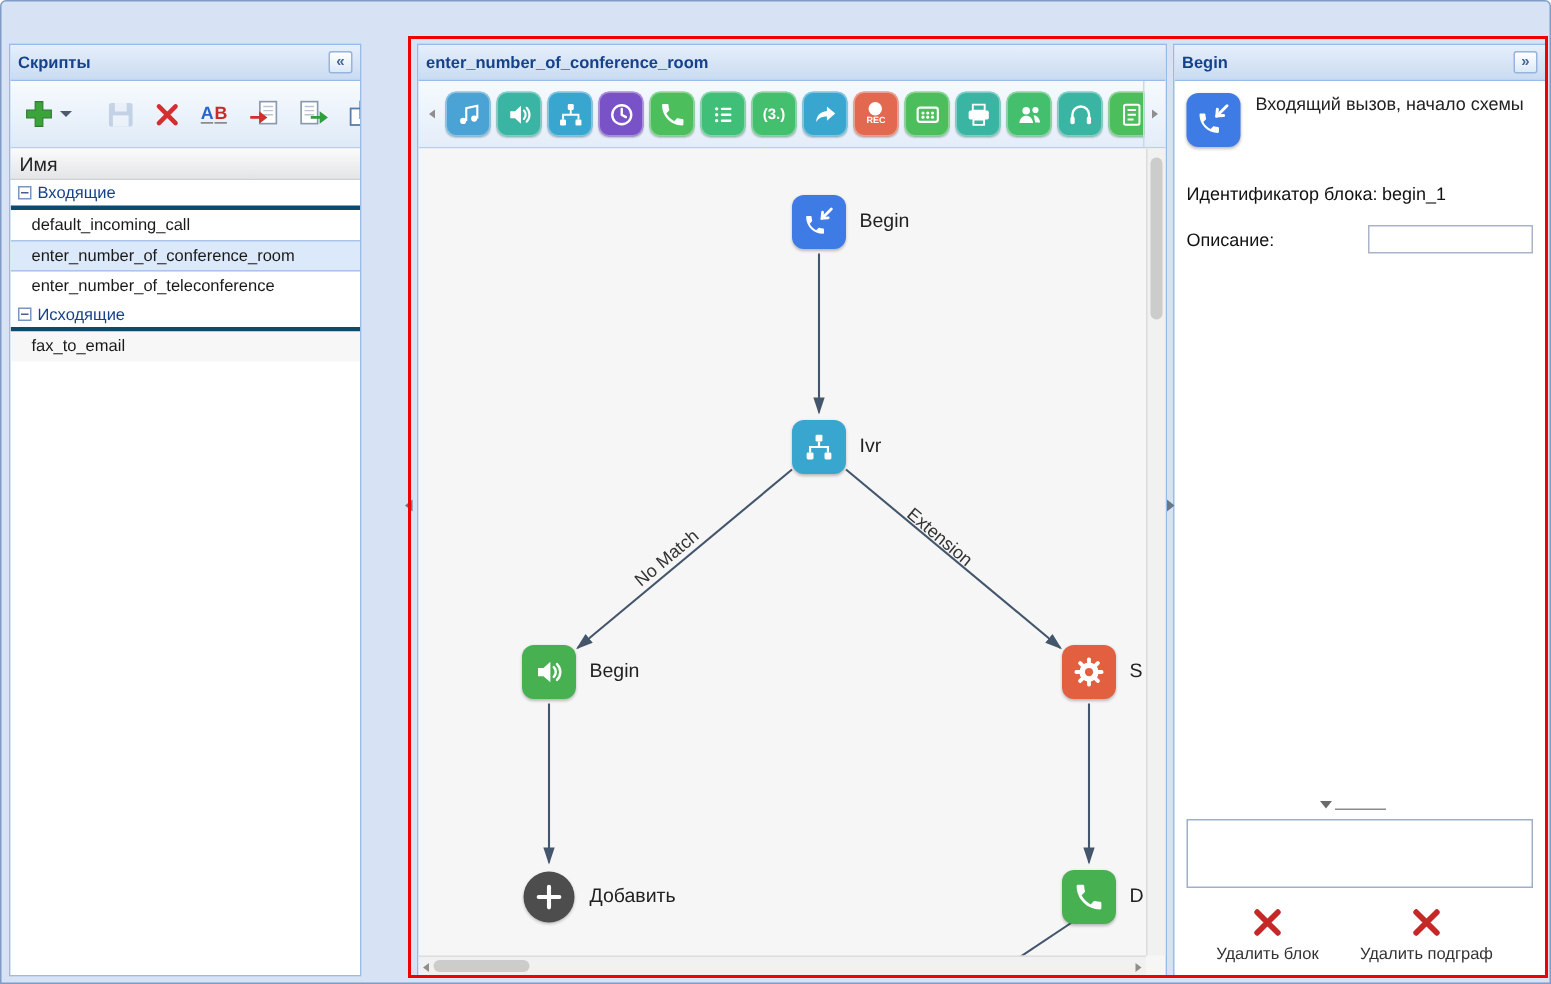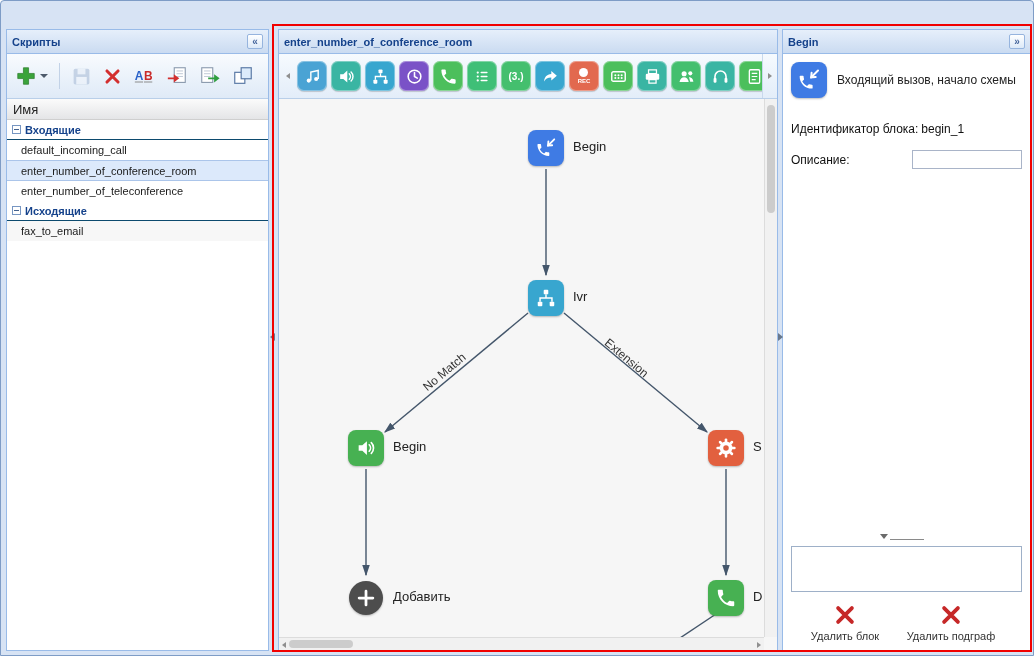--- a/index.html
+++ b/index.html
@@ -12,32 +12,32 @@
   .winbtns{margin-left:auto;display:flex;gap:3px}
   .winbtn{width:17px;height:16px;border:1px solid #86a9da;border-radius:3px;background:linear-gradient(#f6faff,#cfe0f5);color:#2e5799;font-size:10px;line-height:14px;text-align:center;font-weight:bold;cursor:pointer}
 
   
   .panel{position:absolute;border:1px solid #99bbe8;background:#fff;display:flex;flex-direction:column;overflow:hidden}
   .phead{height:24px;flex:0 0 auto;background:linear-gradient(#e6effb,#cadbf1);border-bottom:1px solid #99bbe8;display:flex;align-items:center;padding:0 5px}
   .phead .t{font-size:11px;font-weight:bold;color:#15428b;white-space:nowrap}
   .mini{margin-left:auto;width:16px;height:15px;border:1px solid #96b4de;border-radius:2px;background:linear-gradient(#ffffff,#dce9f8);color:#44659c;font-size:10px;line-height:13px;text-align:center;font-weight:bold;cursor:pointer}
 
   
-  #scripts{left:5px;top:28px;width:263px;height:622px}
+  #scripts{left:5px;top:28px;width:235px;height:622px}
   .tool{height:45px;flex:0 0 auto;background:linear-gradient(#f8fbfe,#dfeaf7);border-bottom:1px solid #b9cfe9;display:flex;align-items:center;padding:0 6px;gap:7px}
   .tbtn{height:28px;display:flex;align-items:center;justify-content:center;cursor:pointer;border-radius:3px;padding:0 2px}
   .tsep{width:1px;height:26px;background:#c2d2e7;margin:0 2px}
   .caret{width:0;height:0;border-left:4px solid transparent;border-right:4px solid transparent;border-top:4px solid #4d5a6b;margin-left:3px}
   .dis{opacity:.5}
   .gridhead{height:21px;flex:0 0 auto;background:linear-gradient(#fbfbfb,#e4e5e7);border-bottom:1px solid #cfcfcf;font-size:13px;color:#222;display:flex;align-items:center;padding:0 6px;cursor:pointer}
   .rows{flex:1;background:#fff;overflow:hidden}
   .row{height:20px;display:flex;align-items:center;padding:0 5px;font-size:11px;color:#1a1a1a;cursor:pointer;white-space:nowrap}
   .row.alt{background:#f7f7f7}
   .row.sel{background:#dce9fb;border-top:1px solid #abc5ea;border-bottom:1px solid #abc5ea;height:21px}
-  .row.group{font-weight:bold;color:#15428b;border-bottom:1px solid #0c4a6e}
+  .row.group{font-weight:normal;color:#15428b;border-bottom:3px solid #0c4a6e}
   .row .lbl{margin-left:4px}
   .row.item{padding-left:14px}
   .toggle{width:9px;height:9px;border:1px solid #7796c2;background:#fff;position:relative;flex:0 0 auto}
   .toggle::after{content:"";position:absolute;left:1px;right:1px;top:3px;height:1px;background:#44618d}
 
   
   #editor{left:277px;top:28px;width:500px;height:622px}
   .palette{height:45px;flex:0 0 auto;background:linear-gradient(#f6fafe,#e3edf9);border-bottom:1px solid #b9cfe9;display:flex;align-items:center;padding:0 0 0 2px;position:relative;overflow:hidden}
   .scrollL{width:14px;height:100%;display:flex;align-items:center;justify-content:center;flex:0 0 auto;cursor:pointer}
   .scrollR{position:absolute;right:0;top:0;height:100%;width:15px;background:linear-gradient(#f6fafe,#e3edf9);border-left:1px solid #c9d9ec;display:flex;align-items:center;justify-content:center;cursor:pointer}
@@ -65,21 +65,21 @@
 
   .vsb{position:absolute;right:0;top:0;bottom:13px;width:13px;background:#f1f1f1;border-left:1px solid #dcdcdc}
   .vsb .thumb{position:absolute;left:2px;right:2px;top:6px;height:108px;background:#cccccc;border-radius:4px;cursor:pointer}
   .hsb{position:absolute;left:0;right:13px;bottom:0;height:13px;background:#f1f1f1;border-top:1px solid #dcdcdc}
   .hsb .thumb{position:absolute;top:2px;bottom:2px;left:10px;width:64px;background:#cccccc;border-radius:4px;cursor:pointer}
   .sbarrow{position:absolute;top:4px;cursor:pointer}
 
   
   #props{left:781px;top:28px;width:249px;height:622px}
   .pbody{flex:1;display:flex;flex-direction:column;padding:8px;overflow:hidden}
-  .sumrow{display:flex;align-items:center}
+  .sumrow{display:flex;}
   .bigicon{width:36px;height:36px;border-radius:8px;background:#3f7be4;display:flex;align-items:center;justify-content:center;color:#fff;flex:0 0 auto;box-shadow:0 1px 2px rgba(0,0,0,.25)}
   .bigicon svg{width:24px;height:24px}
   .sumtext{font-size:12px;color:#222;margin-left:10px;line-height:15px}
   .idline{margin-top:24px;font-size:12px;color:#111}
   .idline .l{margin-right:3px}
   .descrow{margin-top:14px;display:flex;align-items:center;font-size:12px;color:#111}
   .descrow input{margin-left:auto;width:110px;height:19px;border:1px solid #a9b4c8;font-size:11px;padding:0 3px;font-family:"Liberation Sans",sans-serif}
   .spacer{flex:1}
   .mini-split{height:9px;display:flex;align-items:center;justify-content:center;cursor:pointer}
   .mini-split .bar{width:34px;border-top:1px solid #8a8a8a;position:relative}

